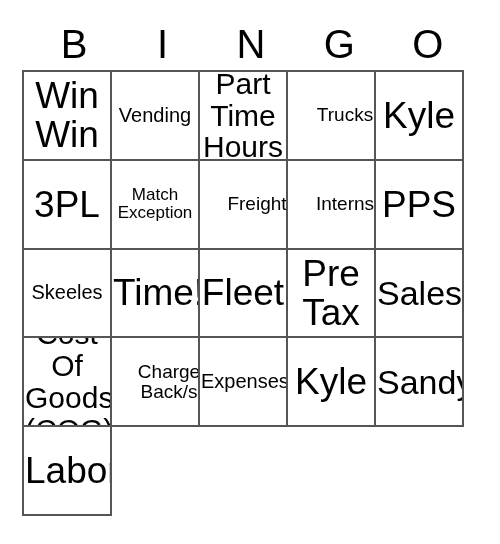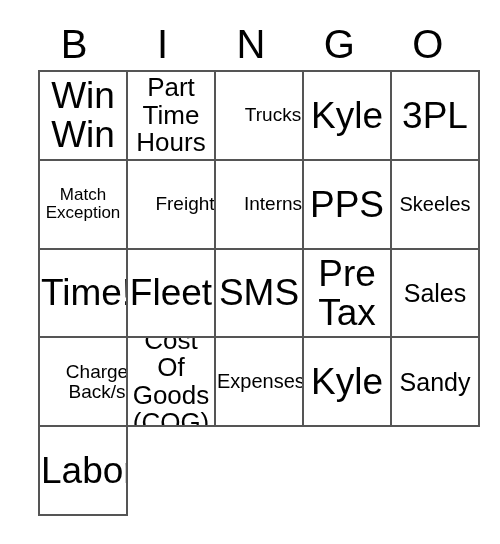--- a/index.html
+++ b/index.html
@@ -40,21 +40,21 @@
     font-size: 40px;
     line-height: 1;
     font-weight: 400;
     color: #000000;
     letter-spacing: 0;
   }
 
   
   #grid {
     position: absolute;
-    left: 38px;
+    left: 22px;
     top: 70px;
     width: 442px;
     height: 446px;
     display: grid;
     grid-template-columns: repeat(5, 1fr);
     grid-template-rows: repeat(5, 1fr);
     border-top: 2px solid #555555;
     border-left: 2px solid #555555;
     box-sizing: border-box;
     background: #ffffff;
@@ -74,23 +74,23 @@
     text-align: center;
     line-height: 1.06;
     color: #000000;
     white-space: pre-line;
     width: 100%;
     display: block;
   }
 
   
   .sz-xl  { font-size: 37px; }
-  .sz-lg  { font-size: 25px; }
+  .sz-lg  { font-size: 34px; }
   .sz-md  { font-size: 19px; padding-left: 28px; }
-  .sz-sm  { font-size: 26px; }
+  .sz-sm  { font-size: 30px; }
   .sz-xs  { font-size: 20px; }
   .sz-xxs { font-size: 17px; }
 </style>
 </head>
 <body>
 
 <div id="bingo-card">
 
   <div id="header-row">
     <div class="header-letter">B</div>
@@ -98,20 +98,23 @@
     <div class="header-letter">N</div>
     <div class="header-letter">G</div>
     <div class="header-letter">O</div>
   </div>
 
   <div id="grid">
 
     <div class="cell">
         <span class="cell-text sz-xl">Win
 Win</span>
+      </div>
+    <div class="cell">
+        <span class="cell-text sz-xs">Vending</span>
       </div>
     <div class="cell">
         <span class="cell-text sz-sm">Part
 Time
 Hours</span>
       </div>
     <div class="cell">
         <span class="cell-text sz-md">Trucks</span>
       </div>
 
@@ -137,39 +140,36 @@
       </div>
     <div class="cell">
         <span class="cell-text sz-xs">Skeeles</span>
       </div>
     <div class="cell">
         <span class="cell-text sz-xl">Time!</span>
       </div>
     <div class="cell">
         <span class="cell-text sz-xl">Fleet</span>
       </div>
-    <div class="cell">
-        <span class="cell-text sz-xl">SMS</span>
-      </div>
 
     <div class="cell">
         <span class="cell-text sz-xl">Pre
 Tax</span>
       </div>
     <div class="cell">
         <span class="cell-text sz-lg">Sales</span>
       </div>
     <div class="cell">
-        <span class="cell-text sz-md">Charge
-Back/s</span>
-      </div>
-    <div class="cell">
         <span class="cell-text sz-sm">Cost Of
 Goods
 (COG)</span>
+      </div>
+    <div class="cell">
+        <span class="cell-text sz-md">Charge
+Back/s</span>
       </div>
     <div class="cell">
         <span class="cell-text sz-xs">Expenses</span>
       </div>
 
     <div class="cell">
         <span class="cell-text sz-xl">Kyle</span>
       </div>
     <div class="cell">
         <span class="cell-text sz-lg">Sandy</span>

